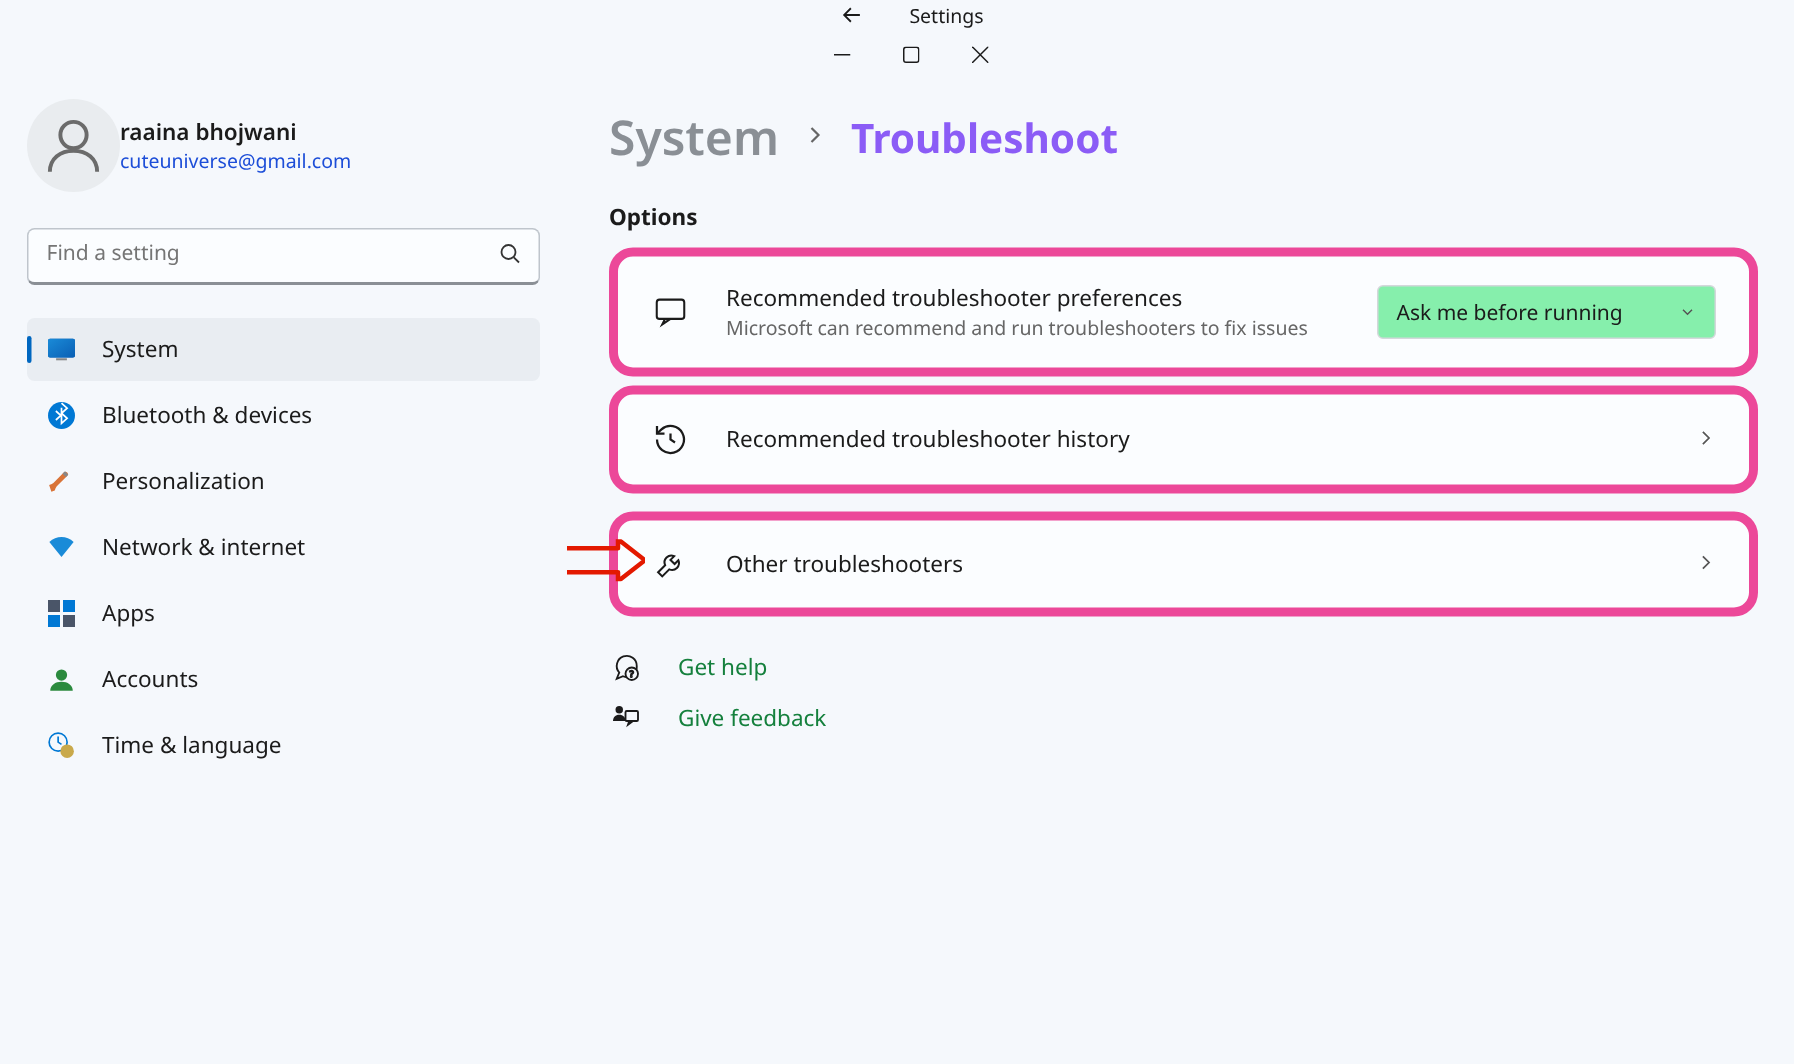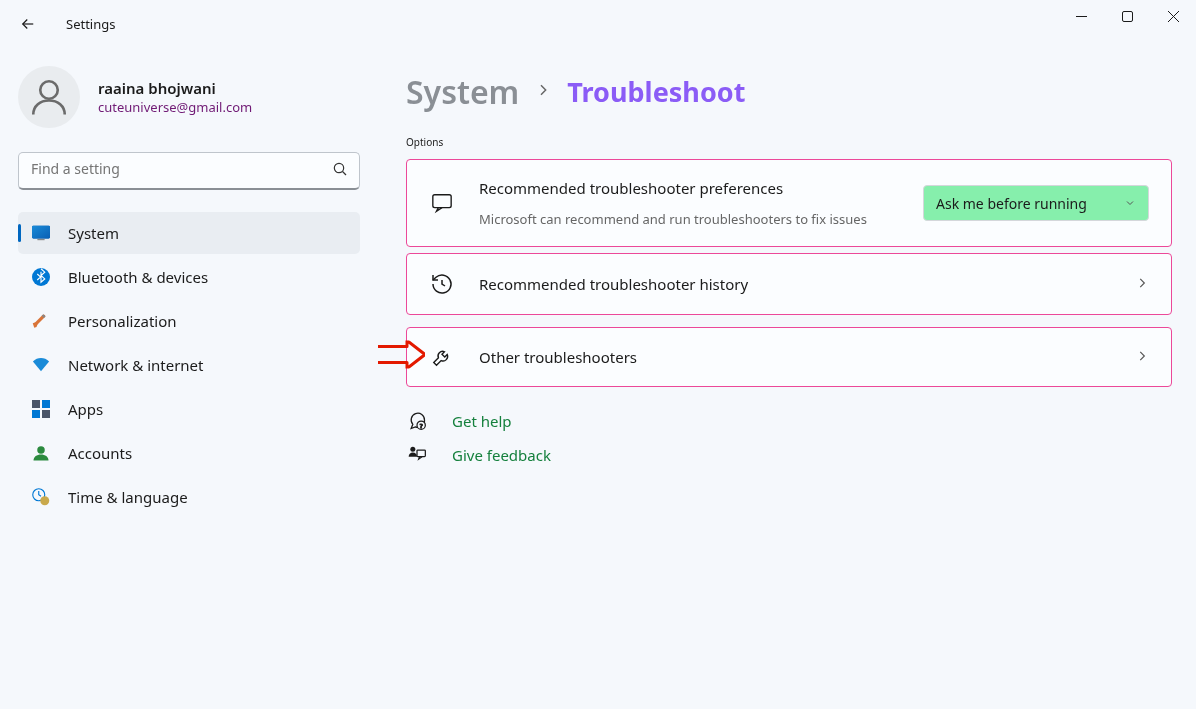--- a/index.html
+++ b/index.html
@@ -1,49 +1,49 @@
 <!DOCTYPE html>
 <html><head>
   <meta charset="utf-8">
   <style>
     * { margin: 0; padding: 0; box-sizing: border-box; font-family: "Segoe UI", "Segoe UI Variable", system-ui, sans-serif; }
     body { background: #f5f8fc; width: 1196px; height: 709px; overflow: hidden; color: #1b1b1b; }
-    .titlebar { display: flex; justify-content: space-between; height: 48px; padding: 0 0 0 18px; }
+    .titlebar { display: flex; align-items: center; justify-content: space-between; height: 48px; padding: 0 0 0 18px; flex-direction: column; }
     .titlebar-left { display: flex; align-items: center; gap: 28px; }
     .back-btn { width: 20px; height: 20px; display:flex; align-items:center; justify-content:center; cursor:pointer; color:#1b1b1b; }
     .app-title { font-size: 13px; }
     .win-controls { display:flex; }
     .win-ctrl { width:46px; height:32px; display:flex; align-items:center; justify-content:center; cursor:pointer; }
     .win-ctrl svg { stroke:#1b1b1b; }
     .container { display:flex; height:calc(100% - 48px); }
     .sidebar { width: 378px; padding: 18px 18px 0 18px; display:flex; flex-direction:column; }
-    .profile { display:flex; align-items:center; gap:18px; margin-bottom: 24px; }
+    .profile { display:flex; align-items:center; margin-bottom: 24px; }
     .avatar { width:62px; height:62px; border-radius:50%; background:#e9ecef; display:flex; align-items:center; justify-content:center; }
     .avatar svg { color:#6b6b6b; }
     .profile-name { font-size:15px; font-weight:600; }
-    .profile-email { font-size:13px; color:#701a75; }
+    .profile-email { font-size:13px; color:#1d4ed8; }
     .search-wrap { position:relative; margin-bottom:22px; }
     .search-input { width:100%; height:38px; border:1px solid #bfc5cc; border-bottom:2px solid #8a8f95; border-radius:5px; background:#fbfdff; padding: 0 40px 4px 12px; font-size:14px; color:#a16207; outline:none; }
     .search-icon { position:absolute; right:12px; top:50%; transform:translateY(-50%); color:#333; }
     .nav { display:flex; flex-direction:column; gap:2px; }
     .nav-item { display:flex; align-items:center; gap:18px; height:42px; padding: 0 14px; border-radius:5px; cursor:pointer; font-size:15px; position:relative; }
     .nav-item.selected { background:#e9edf2; }
     .nav-item.selected::before { content:""; position:absolute; left:0; top:12px; bottom:12px; width:3px; background:#0067c0; border-radius:2px; }
     .nav-icon { width:18px; height:18px; display:flex; align-items:center; justify-content:center; }
     .content { flex:1; padding: 22px 24px 0 28px; overflow:hidden; }
     .breadcrumb { display:flex; align-items:center; gap:16px; margin-bottom:22px; }
     .bc-system { font-size:32px; font-weight:600; color:#8a8f95; cursor:pointer; }
     .bc-chevron { color:#666; }
     .bc-current { font-size:27px; font-weight:700; color:#8b5cf6; }
-    .section-label { font-size:10px; font-weight:400; margin-bottom:10px; }
-    .card { background:#fbfdff; border:1px solid #ec4899; border-radius:4px; margin-bottom:6px; display:flex; align-items:center; padding: 18px 22px; gap:24px; position:relative; }
+    .section-label { font-size:15px; font-weight:700; margin-bottom:10px; }
+    .card { background:#fbfdff; border:6px solid #ec4899; border-radius:16px; margin-bottom:6px; display:flex; align-items:center; padding: 18px 22px; gap:24px; position:relative; }
     .card-icon { width:26px; display:flex; align-items:center; justify-content:center; color:#1b1b1b; flex-shrink:0; }
     .card-body { flex:1; }
     .card-title { font-size:15px; }
-    .card-sub { font-size:13px; color:#666; margin-top:12px; max-width:400px; }
+    .card-sub { font-size:13px; color:#666; margin-top:0; max-width:400px; }
     .dropdown { border:1px solid #d4d7db; border-radius:4px; background:#86efac; height:36px; min-width:226px; display:flex; align-items:center; justify-content:space-between; padding: 0 12px; font-size:14px; cursor:pointer; }
     .card.clickable { cursor:pointer; }
     .card-chevron { color:#555; flex-shrink:0; }
     .spacer-sm { height:6px; }
     .links { margin-top:24px; display:flex; flex-direction:column; gap:14px; }
     .link-row { display:flex; align-items:center; gap:24px; }
     .link-icon { width:22px; display:flex; align-items:center; justify-content:center; color:#1b1b1b; }
     .link-text { color:#15803d; font-size:15px; cursor:pointer; }
     .annot-arrow { position:absolute; left:-44px; top:50%; transform:translateY(-50%); }
   </style>

